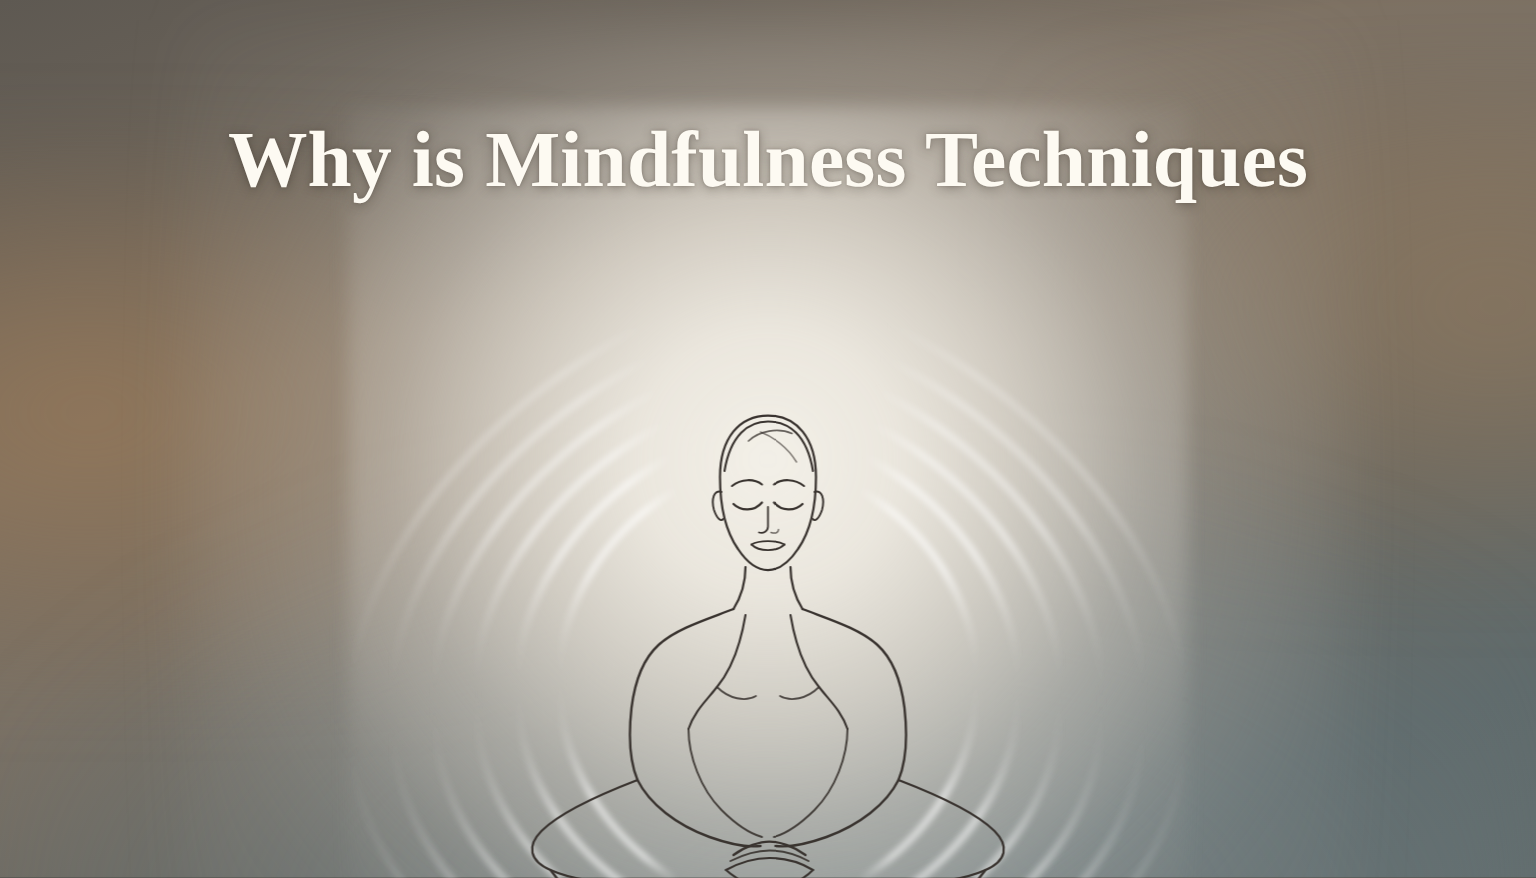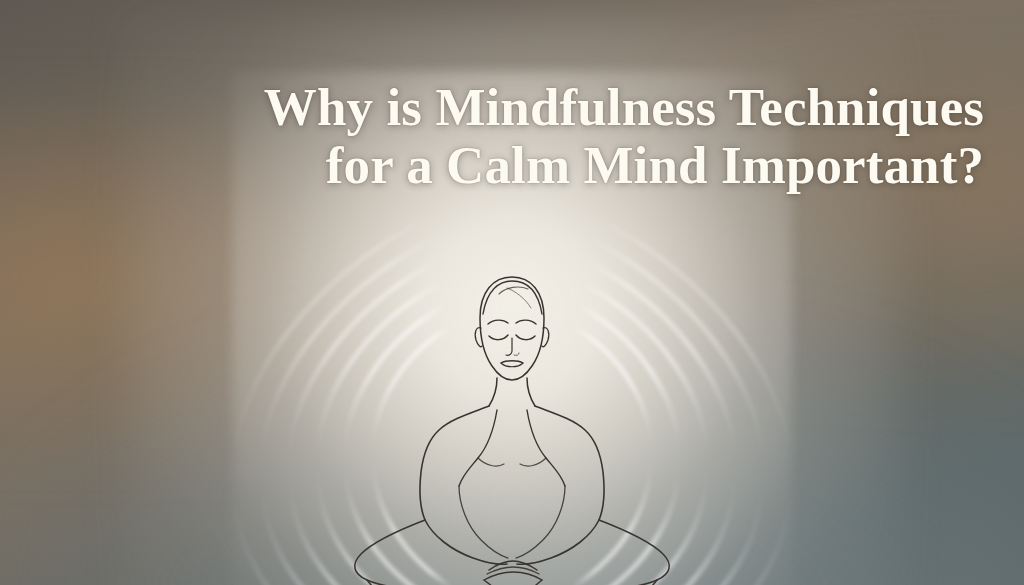--- a/index.html
+++ b/index.html
@@ -128,21 +128,21 @@
     height:330px;
   }
   .figure svg { width:100%; height:100%; display:block; overflow:visible; }
 
   
   .headline {
     position:absolute;
     left:0;
     top:78px;
     width:100%;
-    text-align:right;
+    text-align:center;
     z-index:6;
     padding:0 40px;
   }
   .headline .line {
     display:block;
     font-family:"Liberation Serif", "DejaVu Serif", serif;
     font-size:53px;
     line-height:58px;
     font-weight:700;
     letter-spacing:0.1px;
@@ -259,16 +259,15 @@
         <path d="M234 330 C 214 342, 190 348, 164 348" stroke-width="1.3" opacity="0.85"></path>
 
         <path d="M140 344 C 148 338, 160 336, 168 338" stroke-width="1.2" opacity="0.8"></path>
         <path d="M190 344 C 182 338, 172 336, 164 338" stroke-width="1.2" opacity="0.8"></path>
       </g>
     </svg>
   </div>
 
   <div class="headline">
     <span class="line">Why is Mindfulness Techniques</span>
-    <span class="line">for a Calm Mind Important?</span>
   </div>
 
 </div>
 
 </body></html>

